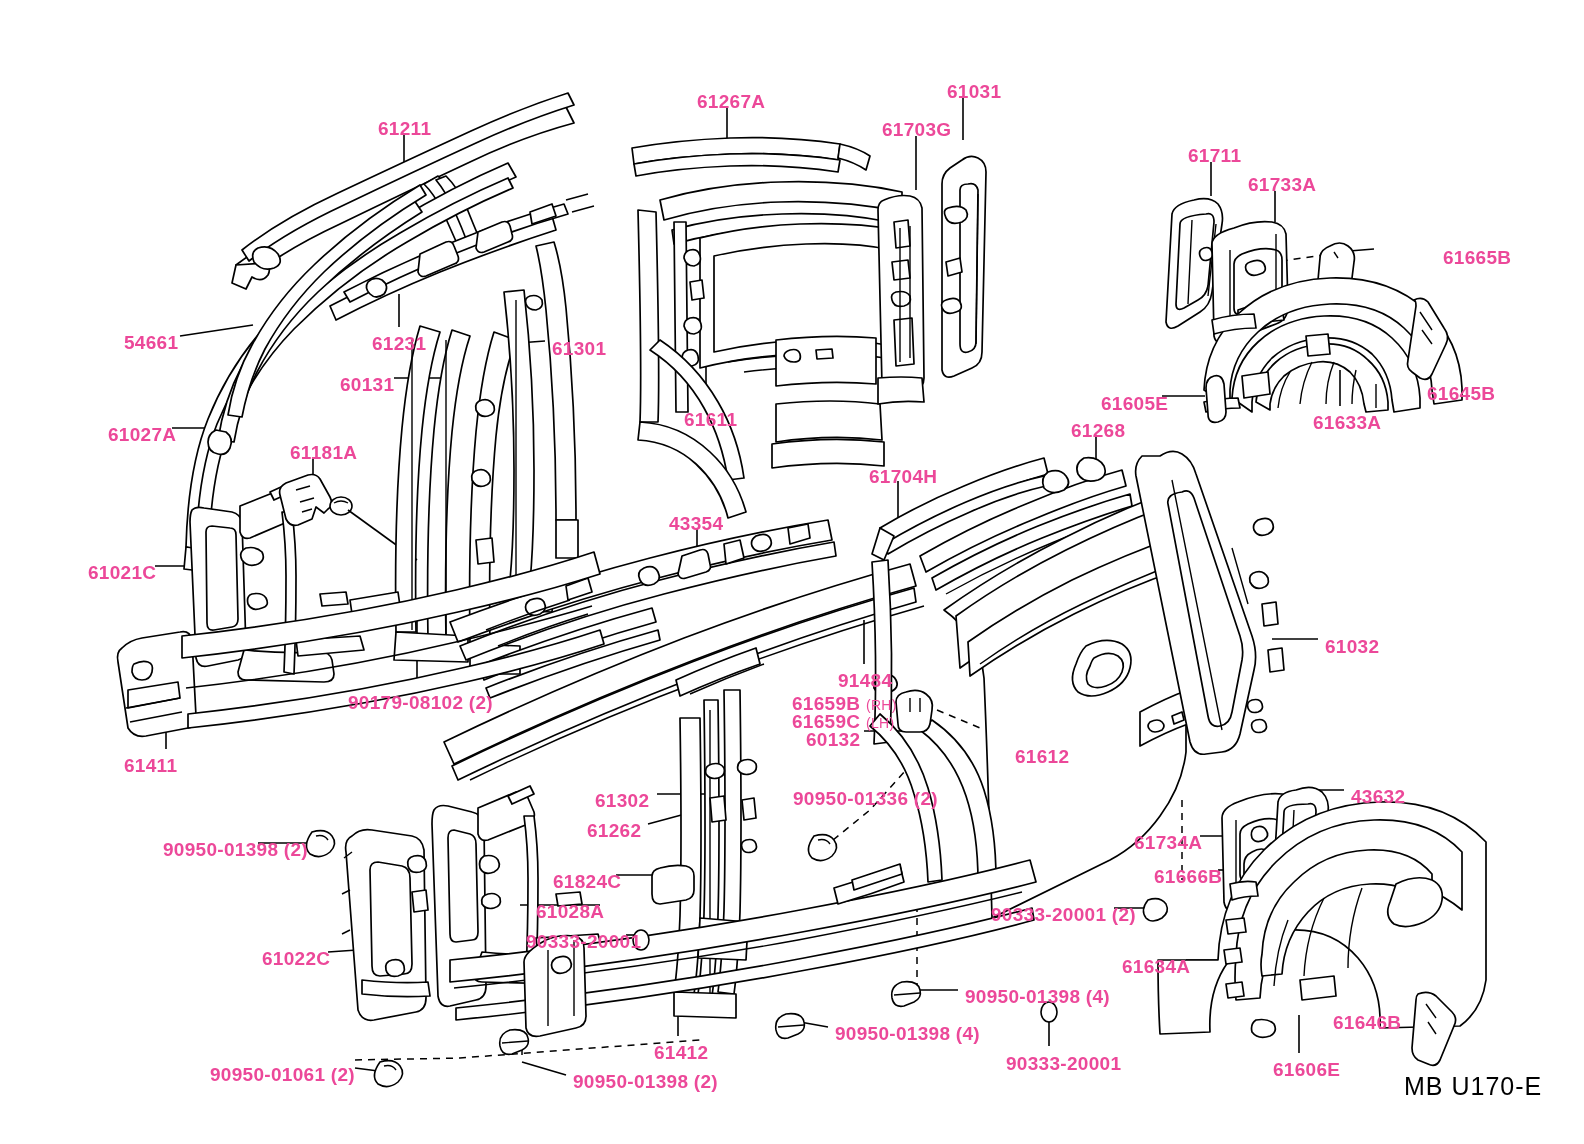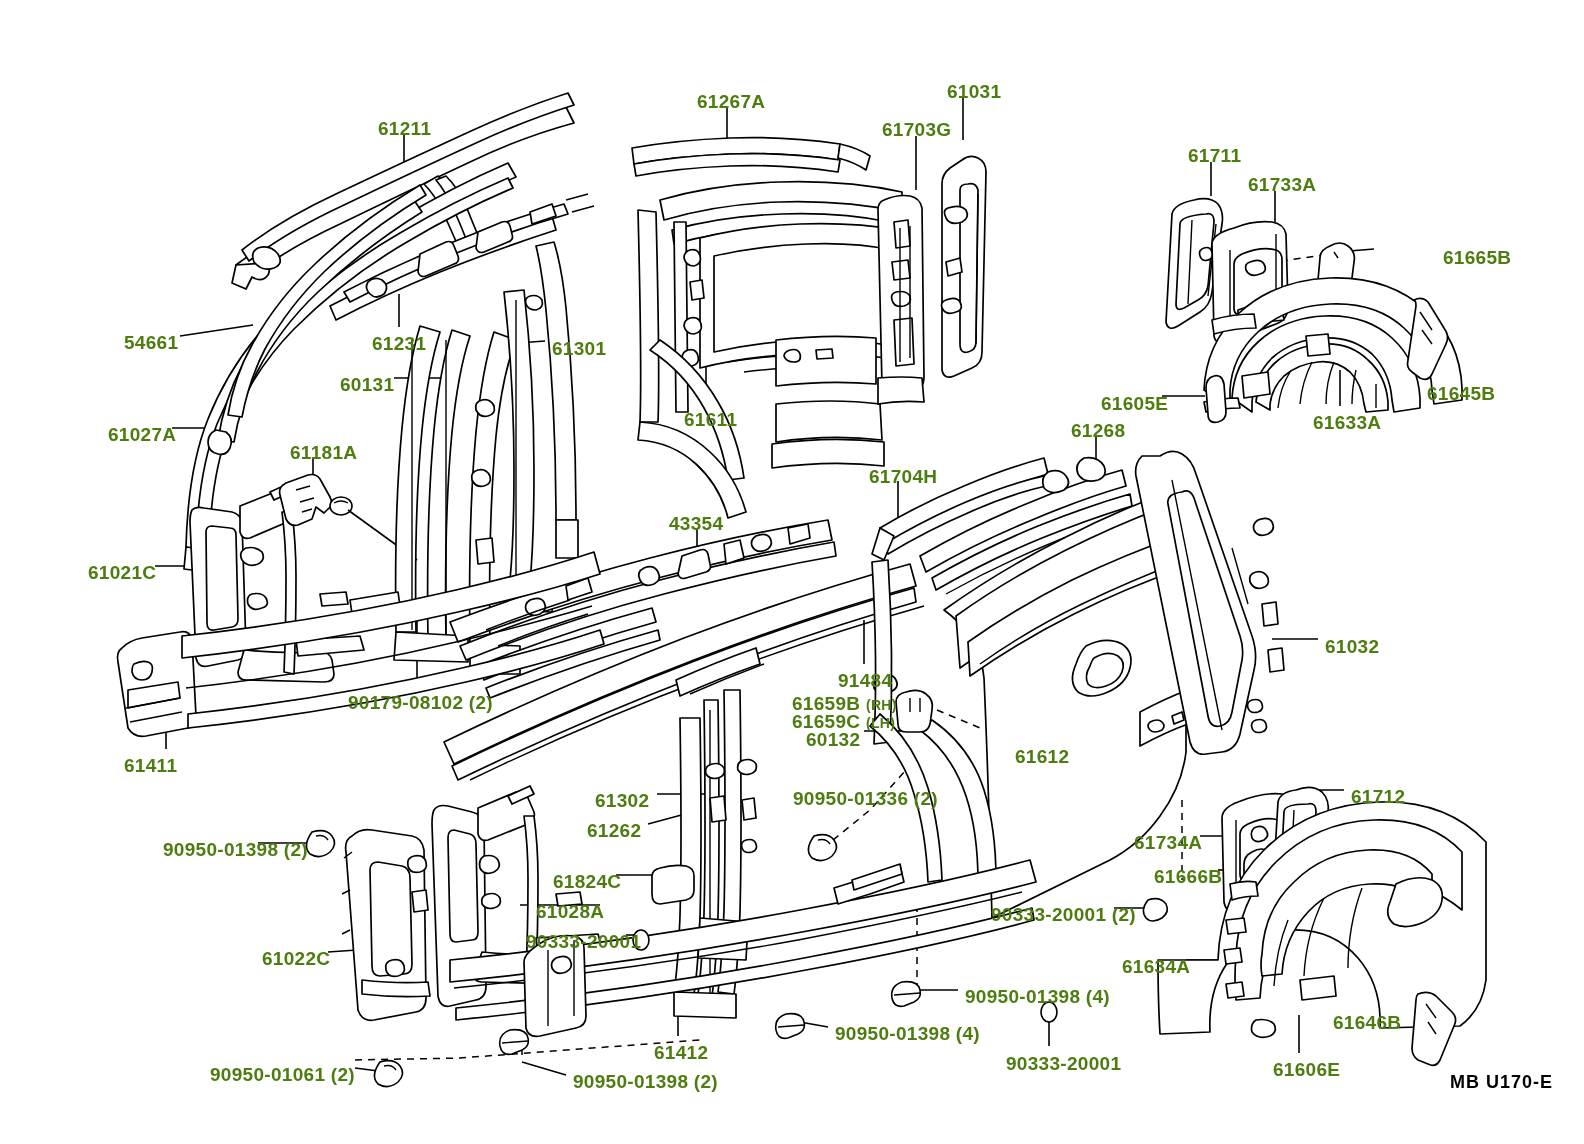--- a/index.html
+++ b/index.html
@@ -1,23 +1,23 @@
 <!DOCTYPE html>
 <html><head>
 <meta charset="utf-8">
 <style>
   html,body{margin:0;padding:0;background:#ffffff;}
   body{width:1584px;height:1144px;position:relative;overflow:hidden;
        font-family:"Liberation Sans","DejaVu Sans",sans-serif;}
   #diagram{position:absolute;inset:0;width:1584px;height:1144px;}
-  .lbl{position:absolute;font-size:19px;font-weight:700;color:#4d7c0f;
+  .lbl{position:absolute;font-size:19px;font-weight:700;color:#ec4899;
        letter-spacing:.3px;white-space:nowrap;line-height:1;}
-  .lbl .sfx{font-size:14px;font-weight:700;}
-  .footer{position:absolute;font-size:18px;font-weight:700;color:#000;
-          letter-spacing:1px;white-space:nowrap;margin-left:46px;}
+  .lbl .sfx{font-size:14px;font-weight:400;}
+  .footer{position:absolute;font-size:25px;font-weight:400;color:#000;
+          letter-spacing:1px;white-space:nowrap;}
   svg{display:block;}
   .part{stroke:#000;fill:#fff;stroke-width:1.7;stroke-linejoin:round;stroke-linecap:round;}
   .thin{stroke:#000;fill:none;stroke-width:1.4;}
   .lead{stroke:#000;fill:none;stroke-width:1.6;}
   .dash{stroke:#000;fill:none;stroke-width:1.5;stroke-dasharray:7 6;}
   .nut{stroke:#000;fill:#fff;stroke-width:1.6;}
 </style>
 </head>
 <body>
 
@@ -487,21 +487,21 @@
   </div>
 
   <div class="lbl" style="left:806px;top:730px">60132</div>
   <div class="lbl" style="left:348px;top:693px">90179-08102 (2)</div>
   <div class="lbl" style="left:124px;top:756px">61411</div>
   <div class="lbl" style="left:1015px;top:747px">61612</div>
   <div class="lbl" style="left:595px;top:791px">61302</div>
   <div class="lbl" style="left:793px;top:789px">90950-01336 (2)</div>
   <div class="lbl" style="left:587px;top:821px">61262</div>
   <div class="lbl" style="left:163px;top:840px">90950-01398 (2)</div>
-  <div class="lbl" style="left:1351px;top:787px">61712</div>
+  <div class="lbl" style="left:1351px;top:787px">43632</div>
   <div class="lbl" style="left:1134px;top:833px">61734A</div>
   <div class="lbl" style="left:553px;top:872px">61824C</div>
   <div class="lbl" style="left:1154px;top:867px">61666B</div>
   <div class="lbl" style="left:536px;top:902px">61028A</div>
   <div class="lbl" style="left:991px;top:905px">90333-20001 (2)</div>
   <div class="lbl" style="left:526px;top:932px">90333-20001</div>
   <div class="lbl" style="left:262px;top:949px">61022C</div>
   <div class="lbl" style="left:1122px;top:957px">61634A</div>
   <div class="lbl" style="left:965px;top:987px">90950-01398 (4)</div>
   <div class="lbl" style="left:835px;top:1024px">90950-01398 (4)</div>

